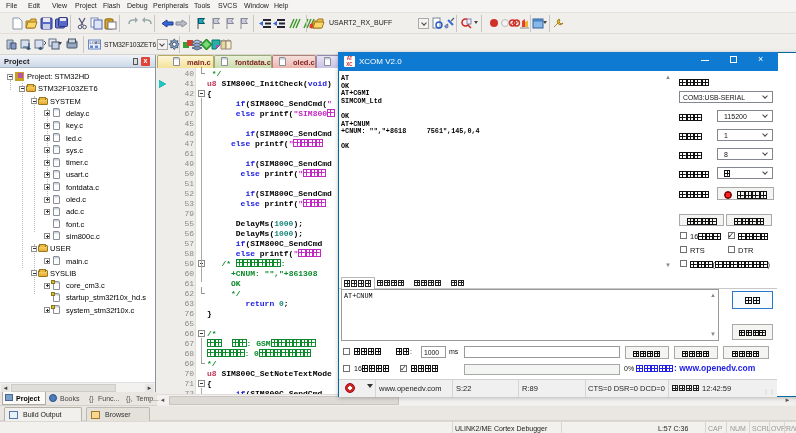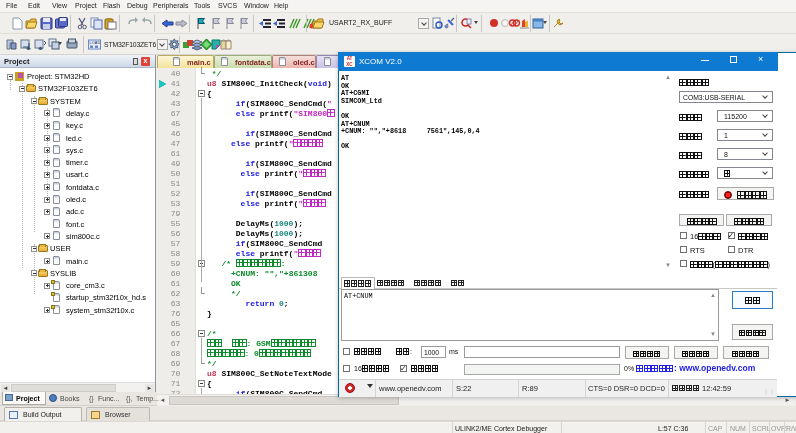--- a/index.html
+++ b/index.html
@@ -342,21 +342,21 @@
         <div class="ab" style="left:30px;top:2.5px;font-size:7.5px;font-weight:bold;color:#7c1f1f">main.c</div>
    <div class="ab doc" style="left:64px;top:2px"></div>
         <div class="ab" style="left:78px;top:2.5px;font-size:7.5px;font-weight:bold;color:#7c1f1f">fontdata.c</div>
    <div class="ab doc" style="left:122px;top:2px"></div>
         <div class="ab" style="left:136px;top:2.5px;font-size:7.5px;font-weight:bold;color:#7c1f1f">oled.c</div>
    <div class="ab doc" style="left:167px;top:2px"></div>
         <div class="ab" style="left:181px;top:2.5px;font-size:7.5px;font-weight:bold;color:#7c1f1f">si</div>
  </div>
 
  <div class="ab" style="left:0;top:13px;width:39px;height:327px;background:#eeedea;border-right:1px solid #e0dfdb"></div>
- <div id="lnums" class="ab mono" style="left:0;top:13.5px;width:37px;text-align:center;font-size:8px;line-height:10px;color:#8a8a8a">
+ <div id="lnums" class="ab mono" style="left:0;top:13.5px;width:37px;text-align:right;font-size:8px;line-height:10px;color:#8a8a8a">
         <div>40</div>
 <div>41</div>
 <div>42</div>
 <div>43</div>
 <div>67</div>
 <div>45</div>
 <div>46</div>
 <div>47</div>
 <div>61</div>
 <div>49</div>

